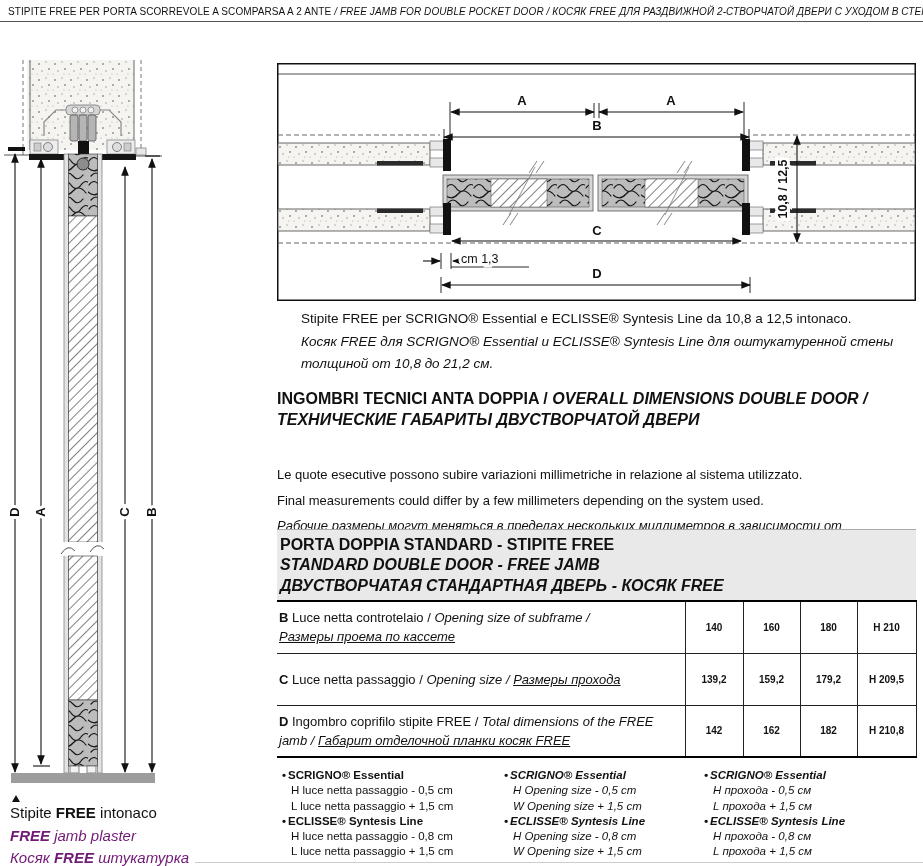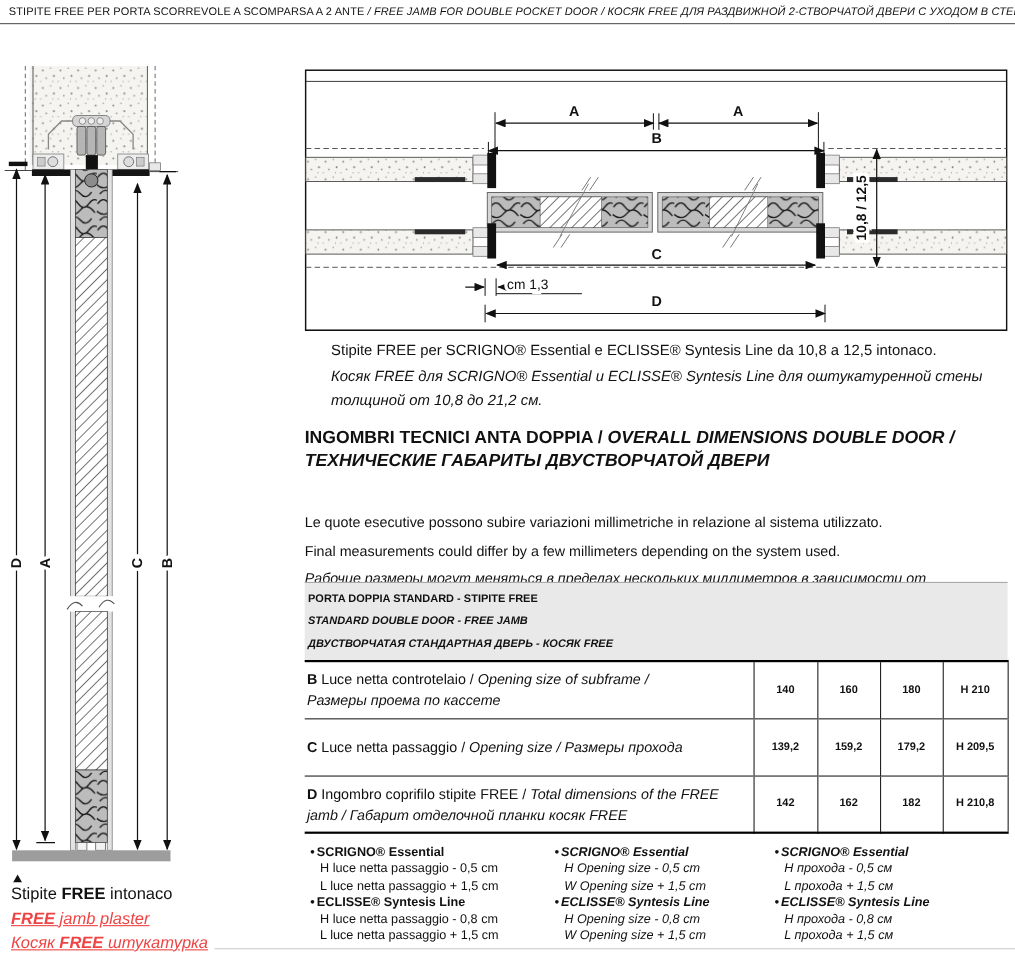--- a/index.html
+++ b/index.html
@@ -13,43 +13,43 @@
   .header-rule{left:0;top:21px;width:923px;height:1px;background:#555;}
 
   .vsec{left:4px;top:60px;}
   .plan{left:277px;top:63px;}
 
   .drawing-caption{left:277px;top:308px;width:646px;font-size:13.5px;line-height:22.5px;margin-left:24px;}
   .sec-heading{left:277px;top:389px;width:646px;font-size:16px;line-height:20.5px;font-weight:bold;}
   .note{left:277px;top:462px;width:646px;font-size:13px;line-height:25.5px;}
 
   .tbl-header{left:277px;top:529px;width:639px;box-sizing:border-box;background:#e9e9e9;
-              border-top:1px solid #aaa;padding:5px 6px 5px 3px;font-size:10px;
+              border-top:1px solid #aaa;padding:5px 6px 5px 3px;font-size:16px;
               line-height:20.3px;font-weight:bold;}
 
   table.dims{left:277px;top:600px;width:639px;border-collapse:collapse;table-layout:fixed;
              border-top:2.5px solid #000;border-bottom:2.5px solid #000;position:absolute;}
   table.dims td{vertical-align:middle;}
   td.lbl{font-size:13px;line-height:19px;padding:4px 10px 4px 2px;}
   td.val{text-align:center;font-weight:bold;font-size:10px;border-left:1px solid #222;}
   td.last{border-right:1px solid #222;}
   tr.rowline td{border-top:1px solid #222;}
   tr.r{height:52px;}
-  .nw{white-space:nowrap;}
+  .nw{white-space:nowrap;text-decoration:underline;}
 
   .footnotes{left:277px;top:768px;width:646px;height:95px;}
   .fn-col{position:absolute;top:0;width:215px;font-size:11.5px;line-height:15.3px;}
   .fn-brand{font-weight:bold;}
   .fn-line{padding-left:9px;}
   .bullet{margin-right:2px;}
 
   .left-caption{left:10px;top:802px;font-size:15px;line-height:22.5px;}
   .fn-marker{left:12px;top:795px;width:0;height:0;border-left:4px solid transparent;
              border-right:4px solid transparent;border-bottom:7px solid #111;}
-  .cap-l2,.cap-l3{color:#ef4444;text-decoration:underline;}
+  .cap-l2,.cap-l3{color:#701a75;}
   .bottom-rule{left:195px;top:862px;width:728px;height:1px;background:#ccc;}
 </style>
 </head>
 <body>
 
 <div class="page">
 
   <div class="abs doc-header"><span>STIPITE FREE PER PORTA SCORREVOLE A SCOMPARSA A 2 ANTE</span><span class="i"> / FREE JAMB FOR DOUBLE POCKET DOOR / КОСЯК FREE ДЛЯ РАЗДВИЖНОЙ 2-СТВОРЧАТОЙ ДВЕРИ С УХОДОМ В СТЕНУ</span></div>
   <div class="abs header-rule"></div>
 

